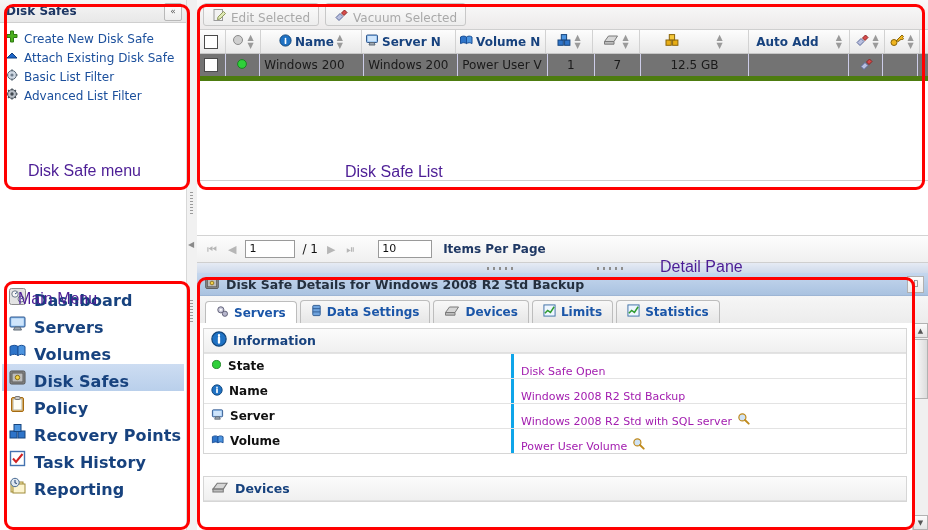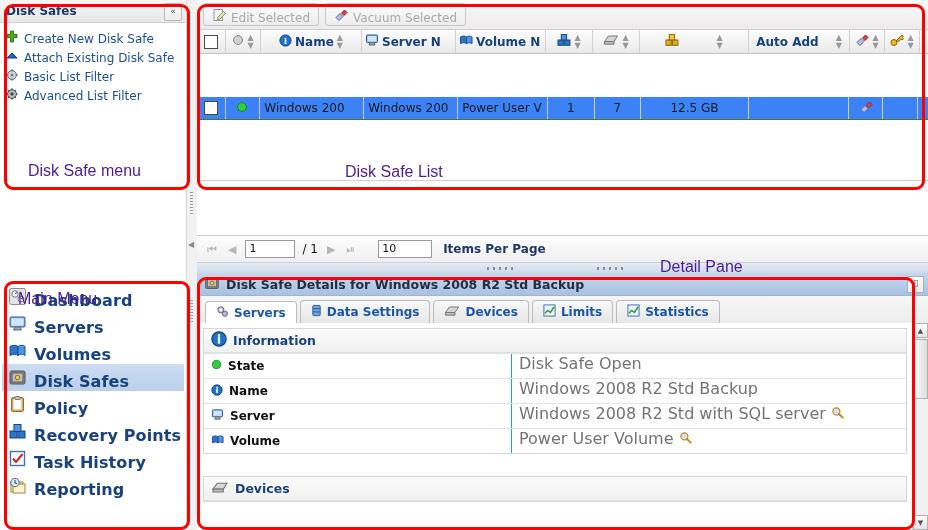--- a/index.html
+++ b/index.html
@@ -59,21 +59,21 @@
 
   
   #grid{position:absolute;left:0;top:30px;right:0;height:150px;background:#fff;
      border-bottom:1px solid #cfcfcf;}
   .ghead{display:flex;height:23px;background:linear-gradient(#fdfdfd,#e9e9e9);
     border-bottom:1px solid #c6c6c6;}
   .gh{display:flex;align-items:center;justify-content:center;gap:3px;
     border-right:1px solid #d2d2d2;font-weight:bold;font-size:12px;color:#17427e;
     overflow:hidden;white-space:nowrap;position:relative;}
   .gh .sort{color:#9a9a9a;font-size:8px;line-height:8px;display:flex;flex-direction:column;}
-  .grow{display:flex;height:22px;background:#3b82f6;border-bottom:1px solid #4d7c0f;margin-top:43px;}
+  .grow{display:flex;height:22px;background:#737373;border-bottom:5px solid #4d7c0f;}
   .gc{display:flex;align-items:center;justify-content:center;border-right:1px solid #cdcde8;
     font-size:12px;color:#1a1a1a;overflow:hidden;white-space:nowrap;}
   .gc.l{justify-content:flex-start;padding-left:4px;}
   .chk{width:12px;height:12px;border:1px solid #4a4a4a;background:#fff;display:inline-block;}
 
   
   #pager{position:absolute;left:0;top:235px;right:0;height:26px;
     background:linear-gradient(#fdfdfd,#f0f0f0);border-top:1px solid #d3d3d3;
     border-bottom:1px solid #d3d3d3;display:flex;align-items:center;gap:7px;padding-left:8px;}
   .pnav{color:#b6b6b6;font-size:11px;padding:0 2px;}
@@ -106,23 +106,23 @@
 
   #detail-body{position:absolute;left:0;top:50px;right:15px;bottom:0;background:#fff;
      padding:5px 6px 0 6px;box-sizing:border-box;}
   .sect{border:1px solid #d6d6d6;background:#fff;margin-bottom:22px;}
   .sect-head{height:23px;display:flex;align-items:center;gap:6px;padding-left:7px;
     background:linear-gradient(#fbfbfb,#f0f0f0);border-bottom:1px solid #e0e0e0;
     font-weight:bold;font-size:12.5px;color:#17427e;}
   .irow{display:flex;height:24px;border-top:1px solid #e3e3e3;}
   .irow:first-child{border-top:none;}
   .ilbl{width:300px;display:flex;align-items:center;gap:6px;padding-left:7px;
-    font-weight:bold;font-size:12px;color:#111;border-right:1px solid #0ea5e9;}
-  .ival{flex:1;display:flex;align-items:flex-start;gap:5px;padding-left:7px;
-    font-size:16px;color:#737373;}
+    font-weight:bold;font-size:12px;color:#111;border-right:3px solid #0ea5e9;}
+  .ival{flex:1;display:flex;align-items:flex-end;gap:5px;padding-left:7px;
+    font-size:11px;color:#a21caf;}
 
   
   #detail-scroll{position:absolute;right:0;top:50px;bottom:0;width:15px;
     background:#f0f0f0;border-left:1px solid #cfcfcf;}
   .sb-btn{width:15px;height:15px;border:1px solid #b2b2b2;box-sizing:border-box;
     background:linear-gradient(#fcfcfc,#e4e4e4);color:#555;font-size:7px;
     display:flex;align-items:center;justify-content:center;}
   .sb-thumb{position:absolute;left:0;top:16px;width:15px;height:60px;
     border:1px solid #b2b2b2;box-sizing:border-box;background:linear-gradient(90deg,#fdfdfd,#dcdcdc);}
 

